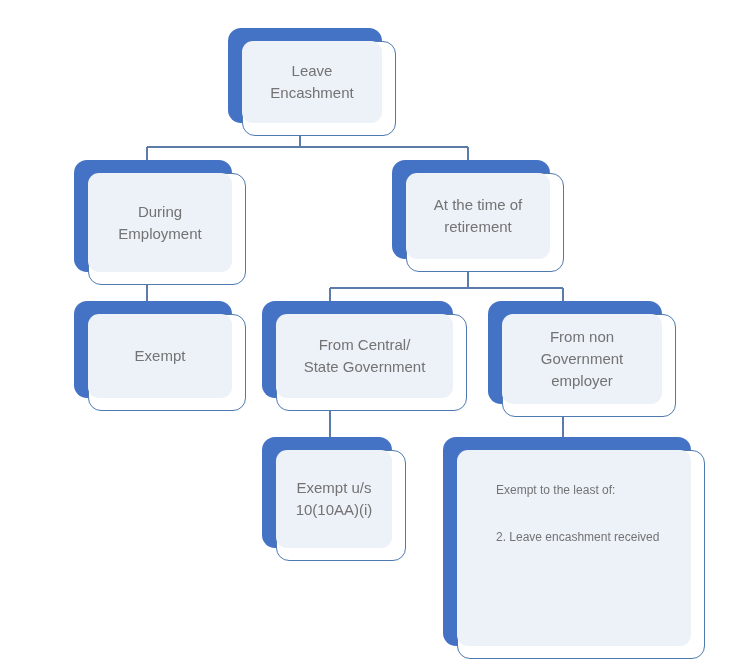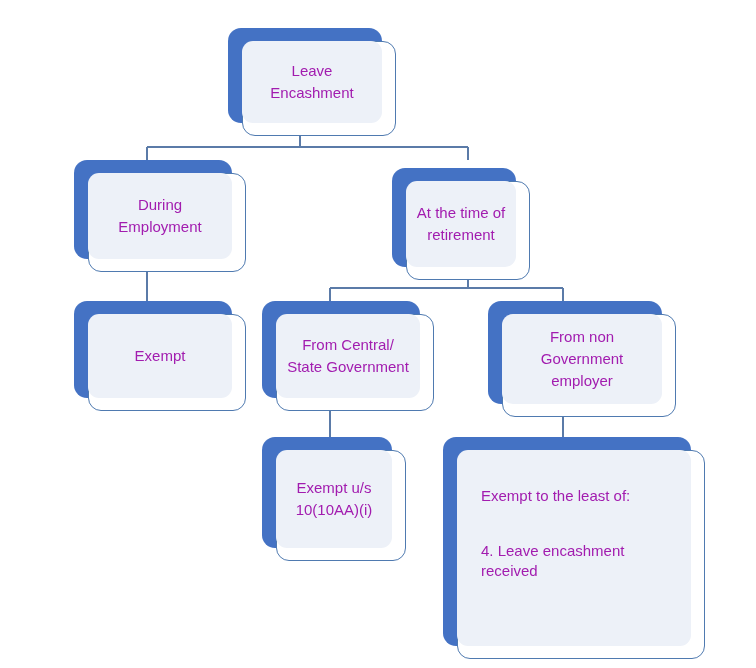--- a/index.html
+++ b/index.html
@@ -76,51 +76,51 @@
     left: 14px;
     top: 13px;
     right: 14px;
     bottom: 13px;
     display: flex;
     align-items: center;
     justify-content: center;
     text-align: center;
     font-size: 15px;
     line-height: 1.45;
-    color: #a21caf;
+    color: #737373;
     padding: 2px 8px;
     box-sizing: border-box;
     white-space: pre-line;
   }
 
   
   .node.list .card-label {
     display: block;
     text-align: left;
     justify-content: flex-start;
-    padding: 16px 14px 12px 24px;
-    font-size: 15px;
+    padding: 16px 14px 12px 39px;
+    font-size: 12px;
     line-height: 1.35;
   }
   .node.list .list-heading {
     margin: 0 0 14px 0;
   }
   .node.list .list-item {
     margin: 0 0 13px 0;
   }
   .node.list .list-item:last-child {
     margin-bottom: 0;
   }
 
   
   #node-root        { left: 228px; top: 28px;  width: 168px; height: 108px; }
-  #node-during      { left: 74px;  top: 160px; width: 172px; height: 112px; }
-  #node-retirement  { left: 392px; top: 168px; width: 138px; height: 112px; }
+  #node-during      { left: 74px;  top: 160px; width: 172px; height: 125px; }
+  #node-retirement  { left: 392px; top: 160px; width: 172px; height: 112px; }
   #node-taxable     { left: 74px;  top: 301px; width: 172px; height: 110px; }
-  #node-central     { left: 262px; top: 301px; width: 172px; height: 110px; }
+  #node-central     { left: 262px; top: 301px; width: 205px; height: 110px; }
   #node-nongovt     { left: 488px; top: 301px; width: 188px; height: 116px; }
   #node-exempt-us   { left: 262px; top: 437px; width: 144px; height: 124px; }
   #node-exempt-list { left: 443px; top: 437px; width: 262px; height: 222px; }
 
   #node-root .card-label        { font-size: 15px; }
   #node-exempt-us .card-label   { font-size: 15px; }
 </style>
 </head>
 <body>
 
@@ -201,19 +201,19 @@
     <div class="card-label">Exempt u/s
 10(10AA)(i)</div>
   </div>
 
   <div class="node list" id="node-exempt-list">
     <div class="card-blue"></div>
     <div class="card-outline"></div>
     <div class="card-fill"></div>
     <div class="card-label">
       <p class="list-heading">Exempt to the least of:</p>
-      <p class="list-item">4. Leave encashment received</p>
+      <p class="list-item">2. Leave encashment received</p>
       
       
     </div>
   </div>
 
 </div>
 
 </body></html>

